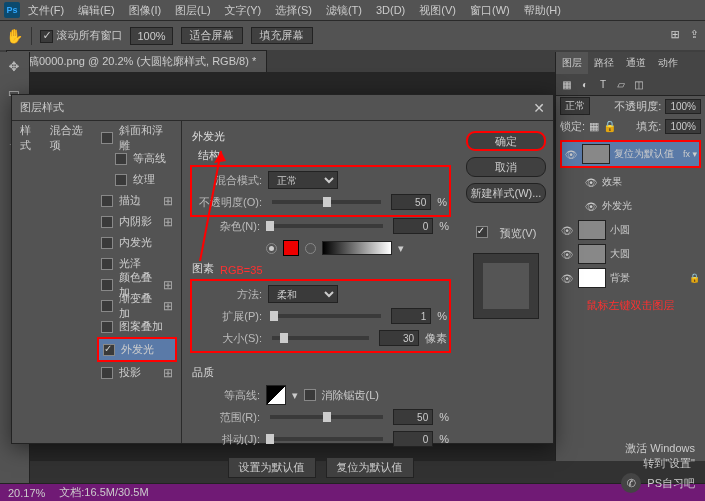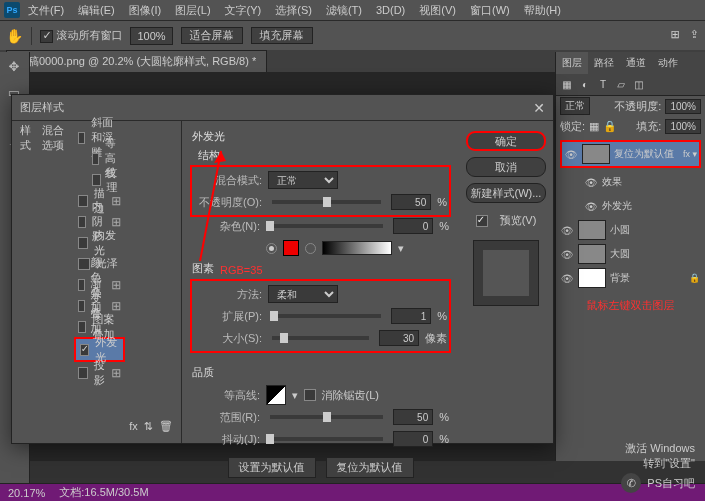--- a/index.html
+++ b/index.html
@@ -65,21 +65,21 @@
 .dlg-mid .radio{width:11px;height:11px;border:1px solid #888;border-radius:50%;display:inline-block;position:relative}
 .dlg-mid .radio.on::after{content:"";position:absolute;left:2px;top:2px;width:5px;height:5px;background:#ccc;border-radius:50%}
 .dlg-mid .grad{width:70px;height:14px;background:linear-gradient(90deg,#000,#fff);border:1px solid #222}
 .dlg-mid .red-box{border:2px solid red;padding:2px;margin:-2px}
 .dlg-mid .red-text{color:#ff3030;font-size:11px}
 .dlg-mid .btn2{padding:2px 10px;border:1px solid #222;background:#404040;font-size:11px}
 .dlg-mid .contour{width:20px;height:20px;background:linear-gradient(135deg,#000 50%,#fff 50%);border:1px solid #222}
 .dlg-right{width:94px;padding:10px 6px;display:flex;flex-direction:column;gap:6px;align-items:center}
 .dlg-right .rbtn{width:80px;height:20px;border:1px solid #222;background:#404040;display:flex;align-items:center;justify-content:center;font-size:11px;border-radius:9px}
 .dlg-right .rbtn.primary{border:2px solid red}
-.dlg-right .prev-chk{display:flex;align-items:center;gap:12px;font-size:11px;margin-top:4px}
+.dlg-right .prev-chk{display:flex;align-items:flex-start;gap:12px;font-size:11px;margin-top:17px}
 .dlg-right .prev-chk .chk{width:12px;height:12px;border:1px solid #888;background:#3a3a3a;position:relative}
 .dlg-right .prev-chk .chk.on::after{content:"✓";position:absolute;left:0;top:-2px;font-size:10px;color:#eee}
 .dlg-right .preview-box{width:66px;height:66px;background:#3a3a3a;border:1px solid #222;margin-top:6px;display:flex;align-items:center;justify-content:center}
 .dlg-right .preview-box .inner{width:46px;height:46px;background:#555}
 .arrow{position:absolute;left:172px;top:130px;width:60px;height:120px;pointer-events:none}
 .statusbar{position:absolute;left:0;right:0;bottom:0;height:18px;background:#701a75;border-top:1px solid #222;display:flex;align-items:center;padding:0 8px;gap:14px;font-size:10px;color:#aaa}
 .watermark{position:absolute;right:10px;bottom:8px;display:flex;align-items:center;gap:6px;color:#888;font-size:11px}
 .watermark .wx{width:20px;height:20px;background:#444;border-radius:50%;display:flex;align-items:center;justify-content:center;font-size:11px}
 .activate{position:absolute;right:10px;bottom:30px;color:#777;font-size:11px;text-align:right}
 .top-right-icons{position:absolute;right:6px;top:28px;display:flex;gap:10px;color:#bbb;font-size:13px}
@@ -273,25 +273,20 @@
               <span class="chk on"></span>
               <span>外发光</span>
             </div>
           </div>
           <div class="style-item">
             <span class="chk"></span>
             <span>投影</span>
             <span class="plus">⊞</span>
           </div>
         </div>
-      <div class="dlg-left-bottom">
-        <span>fx</span>
-        <span>⇅</span>
-        <span style="margin-left:auto">🗑</span>
-      </div>
     </div>
     <div class="dlg-mid">
       <div class="sect">外发光</div>
       <div class="sect" style="margin-left:6px">结构</div>
       <div class="red-box">
         <div class="row">
           <span class="lbl">混合模式:</span>
           <select><option>正常</option></select>
         </div>
         <div class="row">

